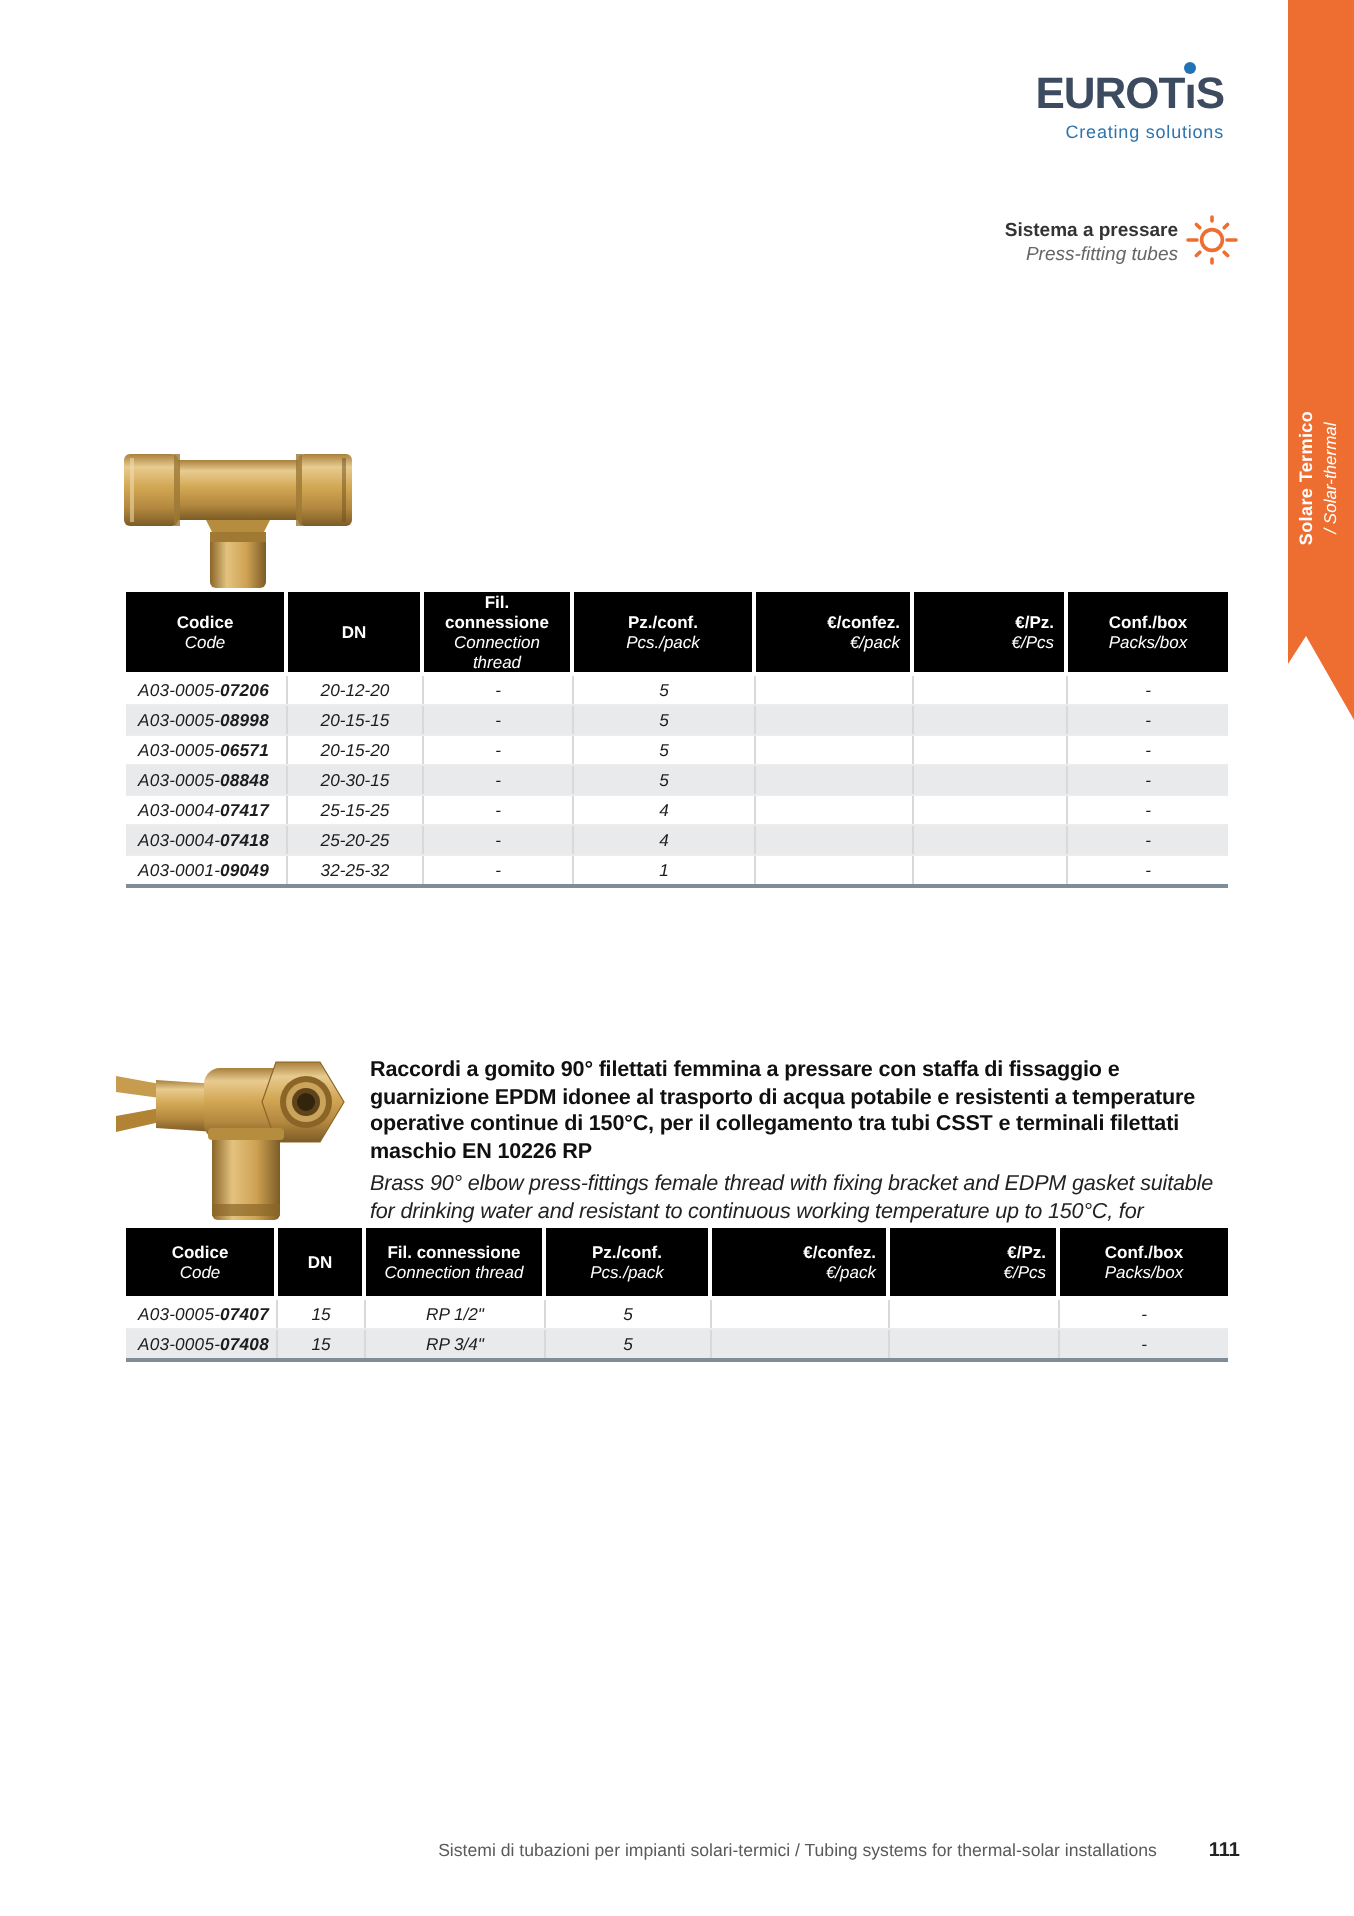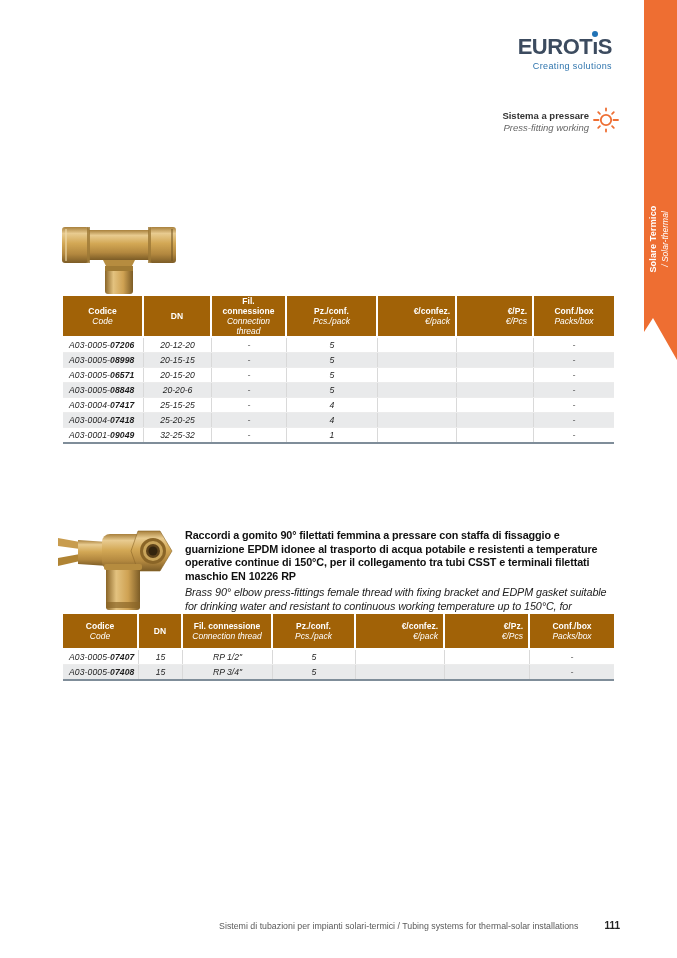--- a/index.html
+++ b/index.html
@@ -33,21 +33,21 @@
   .desc .it{font-weight:700;font-size:10.8px;line-height:13.6px;color:#101010;letter-spacing:-0.1px;}
   .desc .en{font-style:italic;font-size:10.8px;line-height:13.6px;color:#222;margin-top:3px;letter-spacing:-0.1px;}
 
   
   .table{position:absolute;left:63px;width:551px;}
   #table1{top:296px;}
   #table2{top:614px;}
   .thead,.tr{display:grid;}
   #table1 .thead,#table1 .tr{grid-template-columns:81px 68px 75px 91px 79px 77px 80px;}
   #table2 .thead,#table2 .tr{grid-template-columns:76px 44px 90px 83px 89px 85px 84px;}
-  .th{background:#a16207;color:#fff;display:flex;flex-direction:column;justify-content:center;
+  .th{background:#000000;color:#fff;display:flex;flex-direction:column;justify-content:center;
       align-items:center;text-align:center;padding:1px 5px;border-right:2px solid #fff;box-sizing:border-box;}
   #table1 .th{height:40px;}
   #table2 .th{height:34px;}
   .th:last-child{border-right:none;text-align:center;}
   .th .l1{font-size:8.5px;font-weight:700;line-height:10px;}
   .th .l2{font-size:8.5px;font-style:italic;font-weight:400;line-height:10px;}
   .th.num{align-items:flex-end;text-align:right;}
   .tbody{margin-top:2px;border-bottom:2px solid #7f8d99;font-style:italic;}
   .tr{height:14px;background:#fff;border-top:1px solid #ececec;}
   .tr:first-child{border-top:none;}
@@ -78,21 +78,21 @@
 
   <div class="brand">
     <span>EUROT</span>
       <span class="i-wrap"><span>ı</span><span class="i-dot"></span></span>
       <span>S</span>
   </div>
   <div class="tagline">Creating solutions</div>
 
   <div class="sys">
     <div class="it">Sistema a pressare</div>
-    <div class="en">Press-fitting working</div>
+    <div class="en">Press-fitting tubes</div>
   </div>
   <svg class="sun" width="28" height="28" viewBox="0 0 28 28">
     <g stroke="#ee6e32" stroke-width="1.8" stroke-linecap="round" fill="none">
       <circle cx="14" cy="14" r="5.2"></circle>
       <line x1="14" y1="2.5" x2="14" y2="4.5"></line>
       <line x1="14" y1="23.5" x2="14" y2="25.5"></line>
       <line x1="2" y1="14" x2="6.5" y2="14"></line>
       <line x1="21.5" y1="14" x2="26" y2="14"></line>
       <line x1="6.2" y1="6.2" x2="7.9" y2="7.9"></line>
       <line x1="20.1" y1="20.1" x2="21.8" y2="21.8"></line>
@@ -198,21 +198,21 @@
         <div class="td">5</div>
         <div class="td"></div>
         <div class="td"></div>
         <div class="td">-</div>
       </div>
       <div class="tr">
         <div class="td code">
             <span>A03-0005-</span>
             <span class="b">08848</span>
           </div>
-        <div class="td">20-20-6</div>
+        <div class="td">20-30-15</div>
         <div class="td">-</div>
         <div class="td">5</div>
         <div class="td"></div>
         <div class="td"></div>
         <div class="td">-</div>
       </div>
       <div class="tr">
         <div class="td code">
             <span>A03-0004-</span>
             <span class="b">07417</span>

